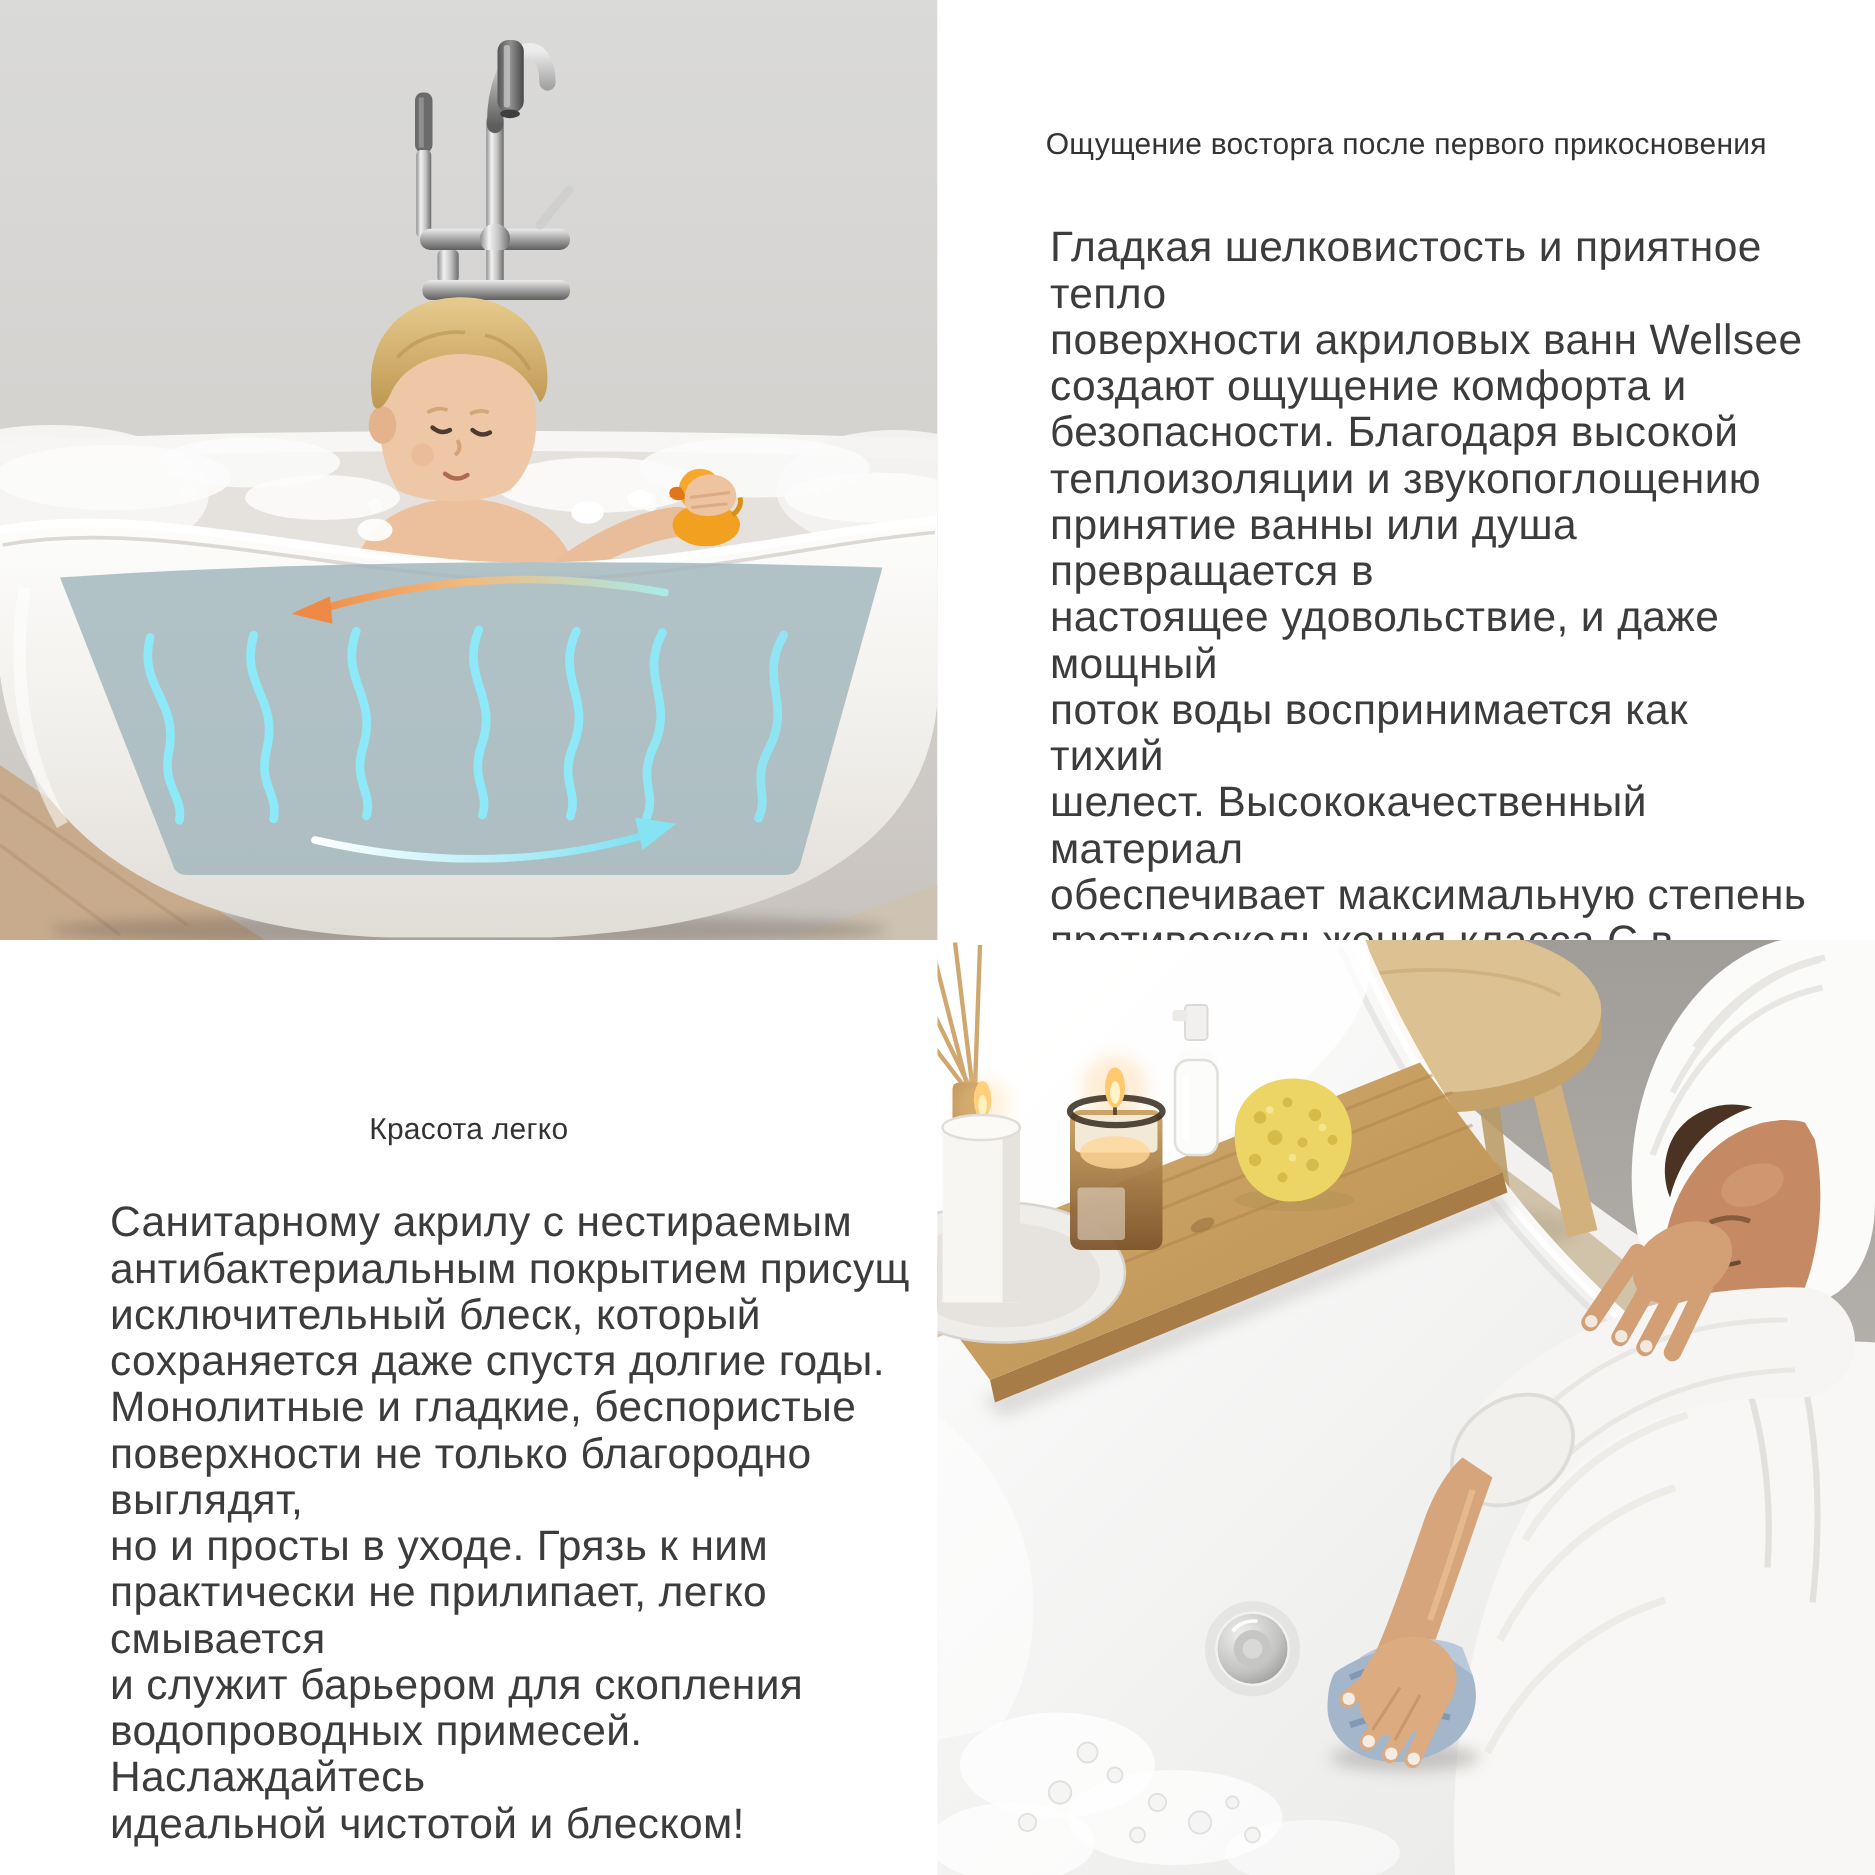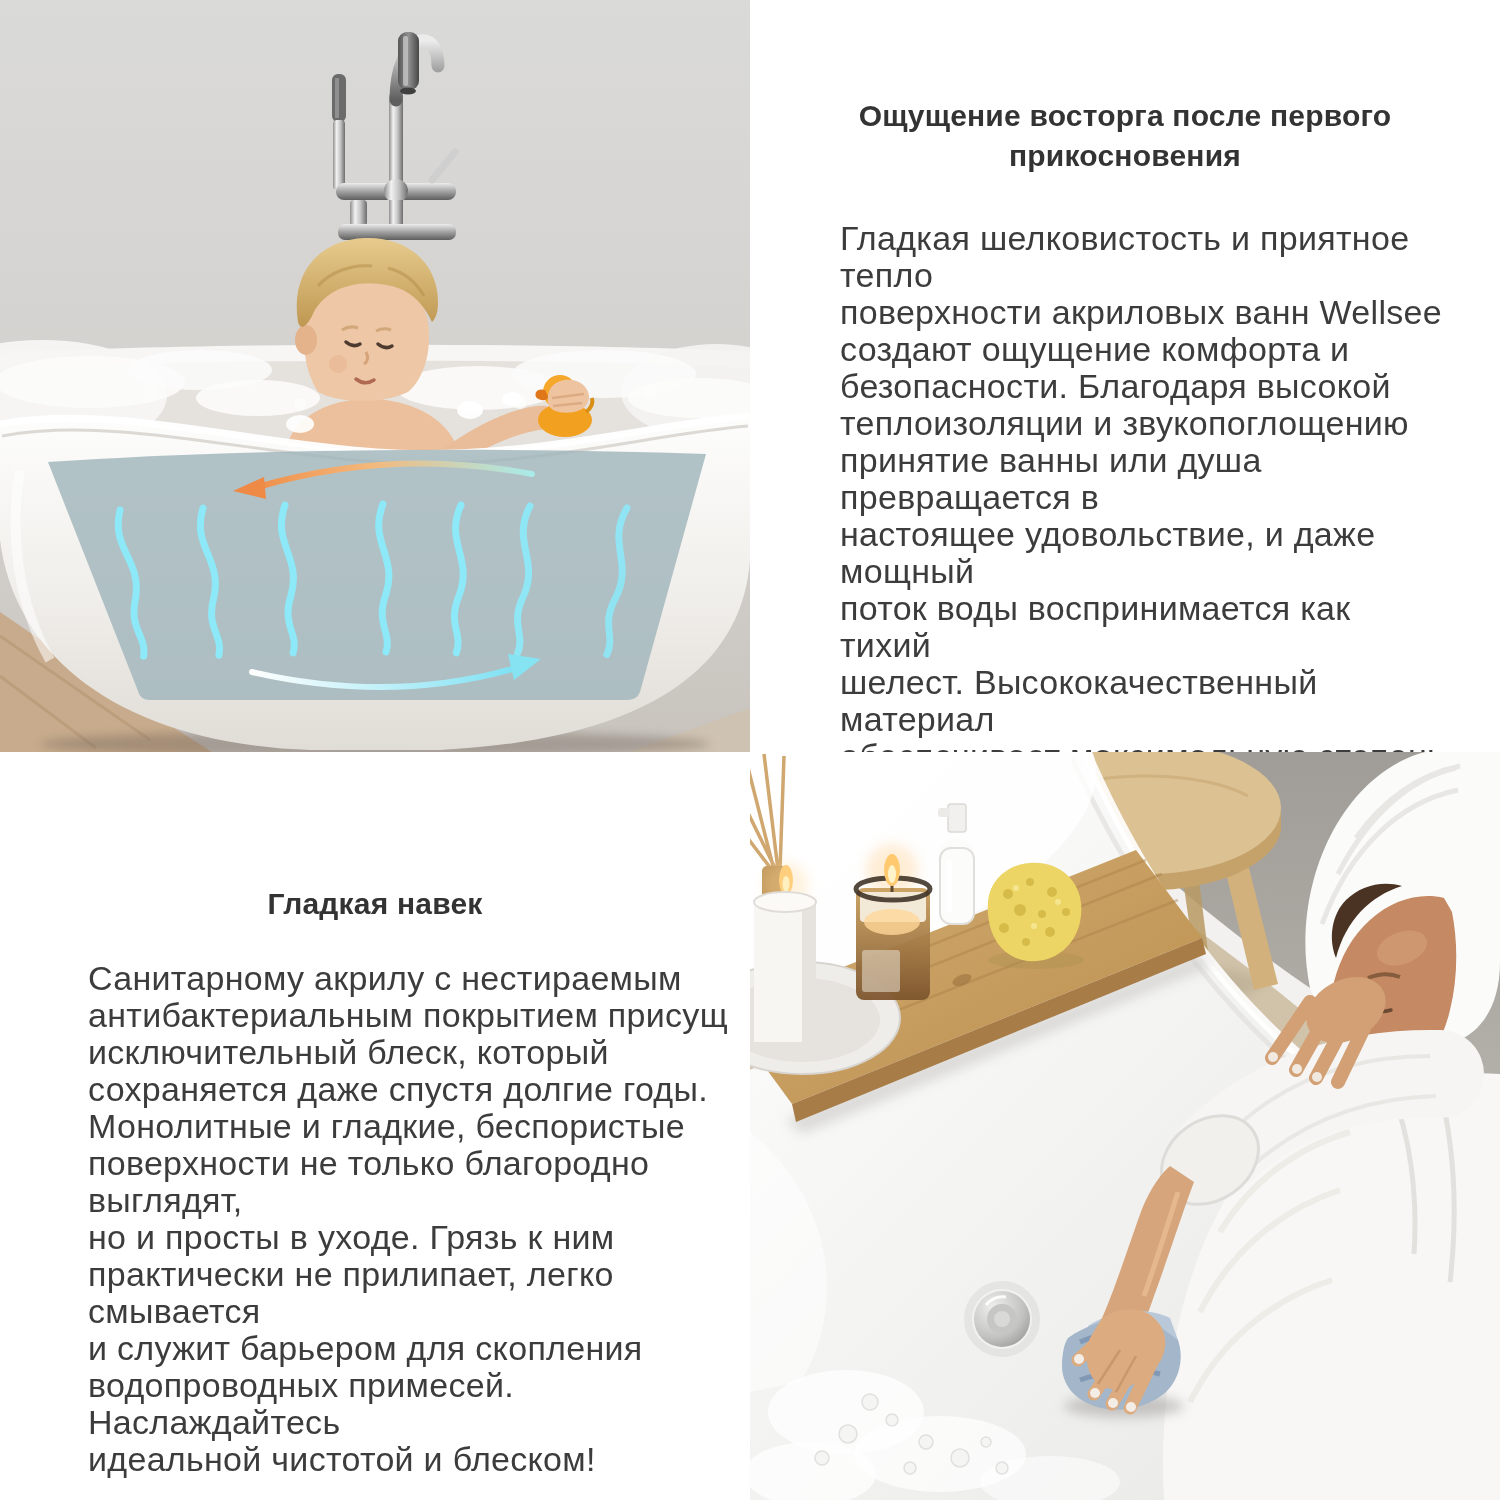--- a/index.html
+++ b/index.html
@@ -7,21 +7,21 @@
     position:relative;width:1500px;height:1500px;background:#ffffff;
     font-family:"Liberation Sans",sans-serif;color:#333333;overflow:hidden;
   }
   .quad{position:absolute;}
   .q-tl{left:0;top:0;width:750px;height:752px;}
   .q-tr{left:750px;top:0;width:750px;height:752px;}
   .q-bl{left:0;top:752px;width:750px;height:748px;}
   .q-br{left:750px;top:752px;width:750px;height:748px;}
   svg{display:block;}
   .heading{
-    font-weight:bold;font-size:30px;line-height:40px;text-align:center;
+    font-weight:normal;font-size:24px;line-height:40px;text-align:center;
     color:#333333;letter-spacing:.2px;
   }
   .q-tr .heading{margin:96px 50px 0;}
   .q-bl .heading{margin:132px 40px 0;}
   .body{
     font-size:34px;line-height:37px;color:#3c3c3c;letter-spacing:.3px;
     white-space:pre-line;
   }
   .q-tr .body{margin:44px 0 0 90px;width:606px;}
   .q-bl .body{margin:36px 0 16px 88px;width:650px;}
@@ -187,21 +187,21 @@
 принятие ванны или душа превращается в
 настоящее удовольствие, и даже мощный
 поток воды воспринимается как тихий
 шелест. Высококачественный материал
 обеспечивает максимальную степень
 противоскольжения класса C в
 соответствии с DIN EN 16165.</p>
   </div>
 
   <div class="quad q-bl">
-    <h2 class="heading">Гладкая навек</h2>
+    <h2 class="heading">Красота легко</h2>
     <p class="body">Санитарному акрилу с нестираемым
 антибактериальным покрытием присущ
 исключительный блеск, который
 сохраняется даже спустя долгие годы.
 Монолитные и гладкие, беспористые
 поверхности не только благородно выглядят,
 но и просты в уходе. Грязь к ним
 практически не прилипает, легко смывается
 и служит барьером для скопления
 водопроводных примесей. Наслаждайтесь

